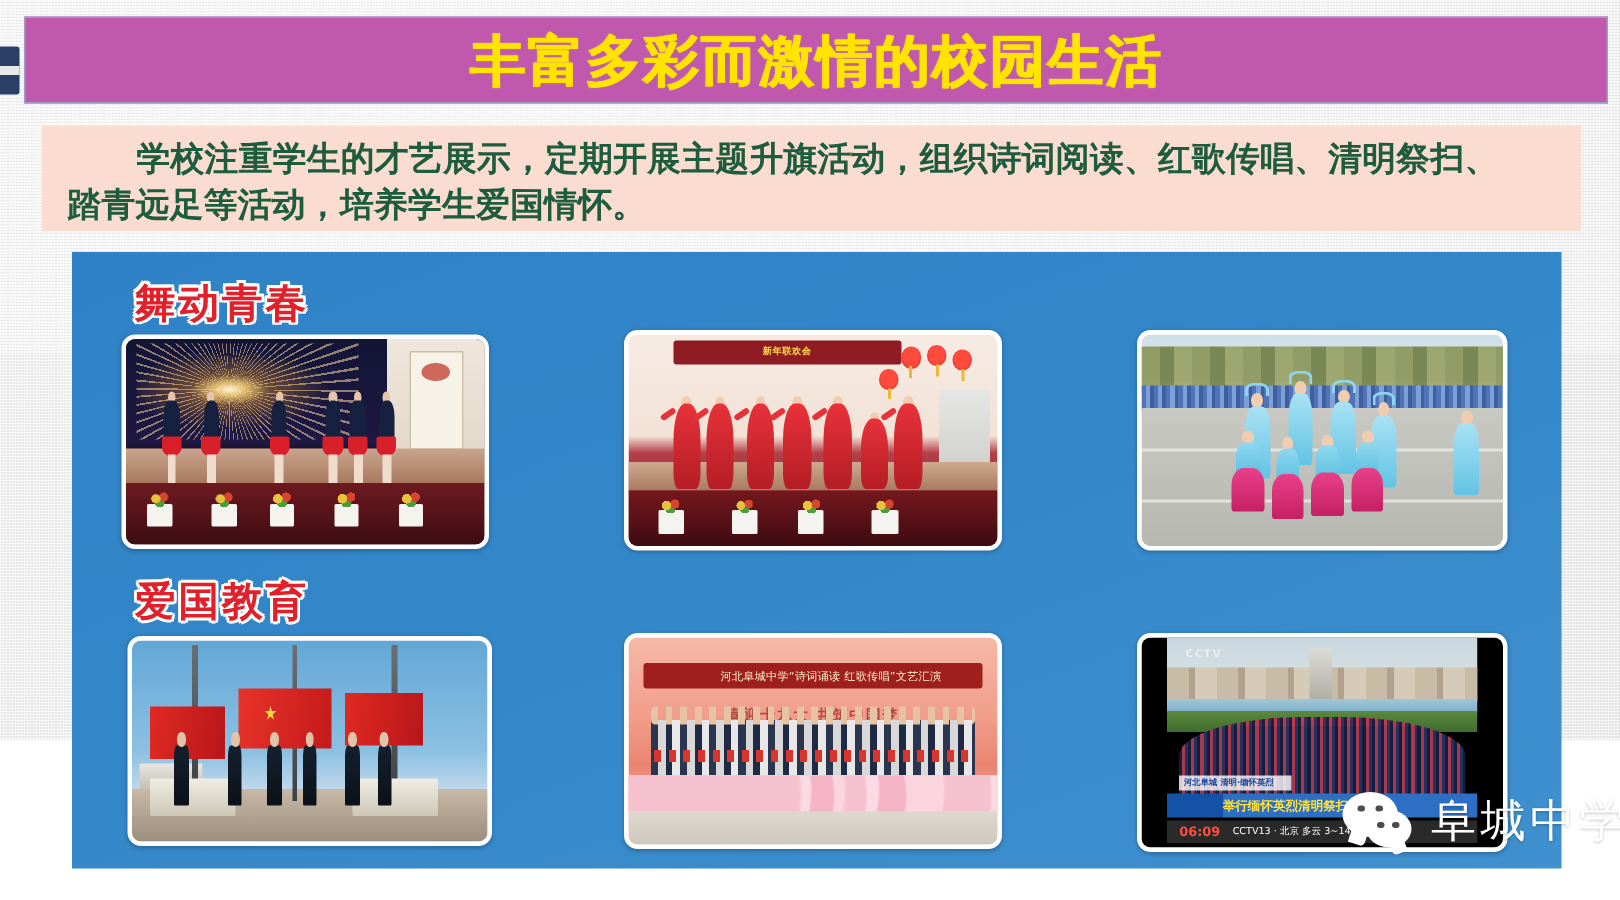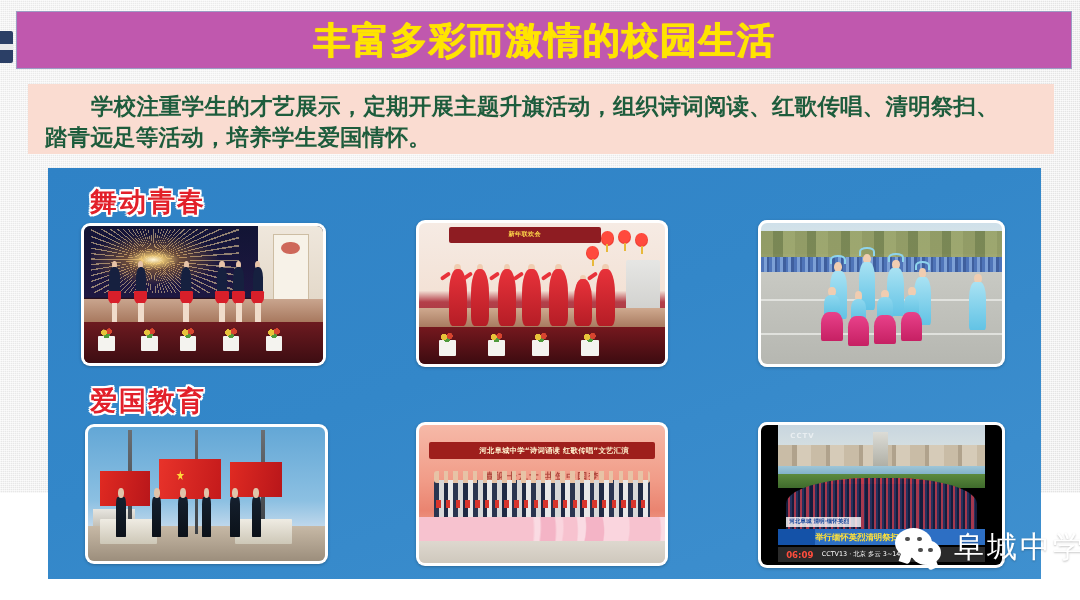--- a/index.html
+++ b/index.html
@@ -177,21 +177,21 @@
   .ph4-flag { position:absolute; height:26%; background: linear-gradient(100deg,#e02a22,#b8161a); }
   .ph4-flag.f-main { background: linear-gradient(100deg,#e8332a,#c41a1b); }
   .ph4-star { position:absolute; left:28%; top:28%; width:13%; height:26%; background:#ffd83a; clip-path: polygon(50% 0%, 61% 35%, 98% 35%, 68% 57%, 79% 91%, 50% 70%, 21% 91%, 32% 57%, 2% 35%, 39% 35%); }
   .guard { position:absolute; bottom:18%; width:4%; height:30%; background: linear-gradient(#15202e,#0b1119); border-radius:18% 18% 4% 4%; }
   .guard::after { content:""; position:absolute; left:20%; top:-22%; width:60%; height:24%; background:#e0c4aa; border-radius:50%; }
   .ph4-bldg { position:absolute; left:2%; bottom:26%; width:18%; height:13%; background: linear-gradient(#e8e6e0,#c4c0b6); }
 
   
   .ph5-bg { position:absolute; inset:0; background: linear-gradient(#f6b9a8 0%, #f19c88 40%, #ea8470 62%, #f2cfc2 100%); }
   .ph5-banner { position:absolute; left:4%; top:12%; width:92%; height:13%; background:#9e1f1c; border-radius:2px; display:flex; align-items:center; justify-content:center; }
-  .ph5-banner span { color:#fff3cf; font-size:7.4px; font-weight:700; white-space:nowrap; letter-spacing:.2px;margin-left:24px; }
+  .ph5-banner span { color:#fff3cf; font-size:7.4px; font-weight:400; white-space:nowrap; letter-spacing:.2px;margin-left:24px; }
   .ph5-banner2 { position:absolute; left:6%; top:30%; width:88%; height:15%; display:flex; align-items:center; justify-content:center; }
   .ph5-banner2 span { color:#8d1d18; font-size:10px; font-weight:700; white-space:nowrap; opacity:.65; letter-spacing:1px; }
   .ph5-stage { position:absolute; left:0; bottom:0; width:100%; height:26%; background: linear-gradient(#e7e2da,#cfc8bd); }
   .ph5-balloons { position:absolute; left:0; bottom:16%; width:100%; height:17%;
     background:
       radial-gradient(circle at 4% 55%, #f7c2cf 0 44%, transparent 45%),
       radial-gradient(circle at 12% 40%, #fadbe3 0 42%, transparent 43%),
       radial-gradient(circle at 20% 58%, #f4b4c6 0 44%, transparent 45%),
       radial-gradient(circle at 28% 42%, #fad5de 0 42%, transparent 43%),
       radial-gradient(circle at 36% 57%, #f7c2cf 0 44%, transparent 45%),

